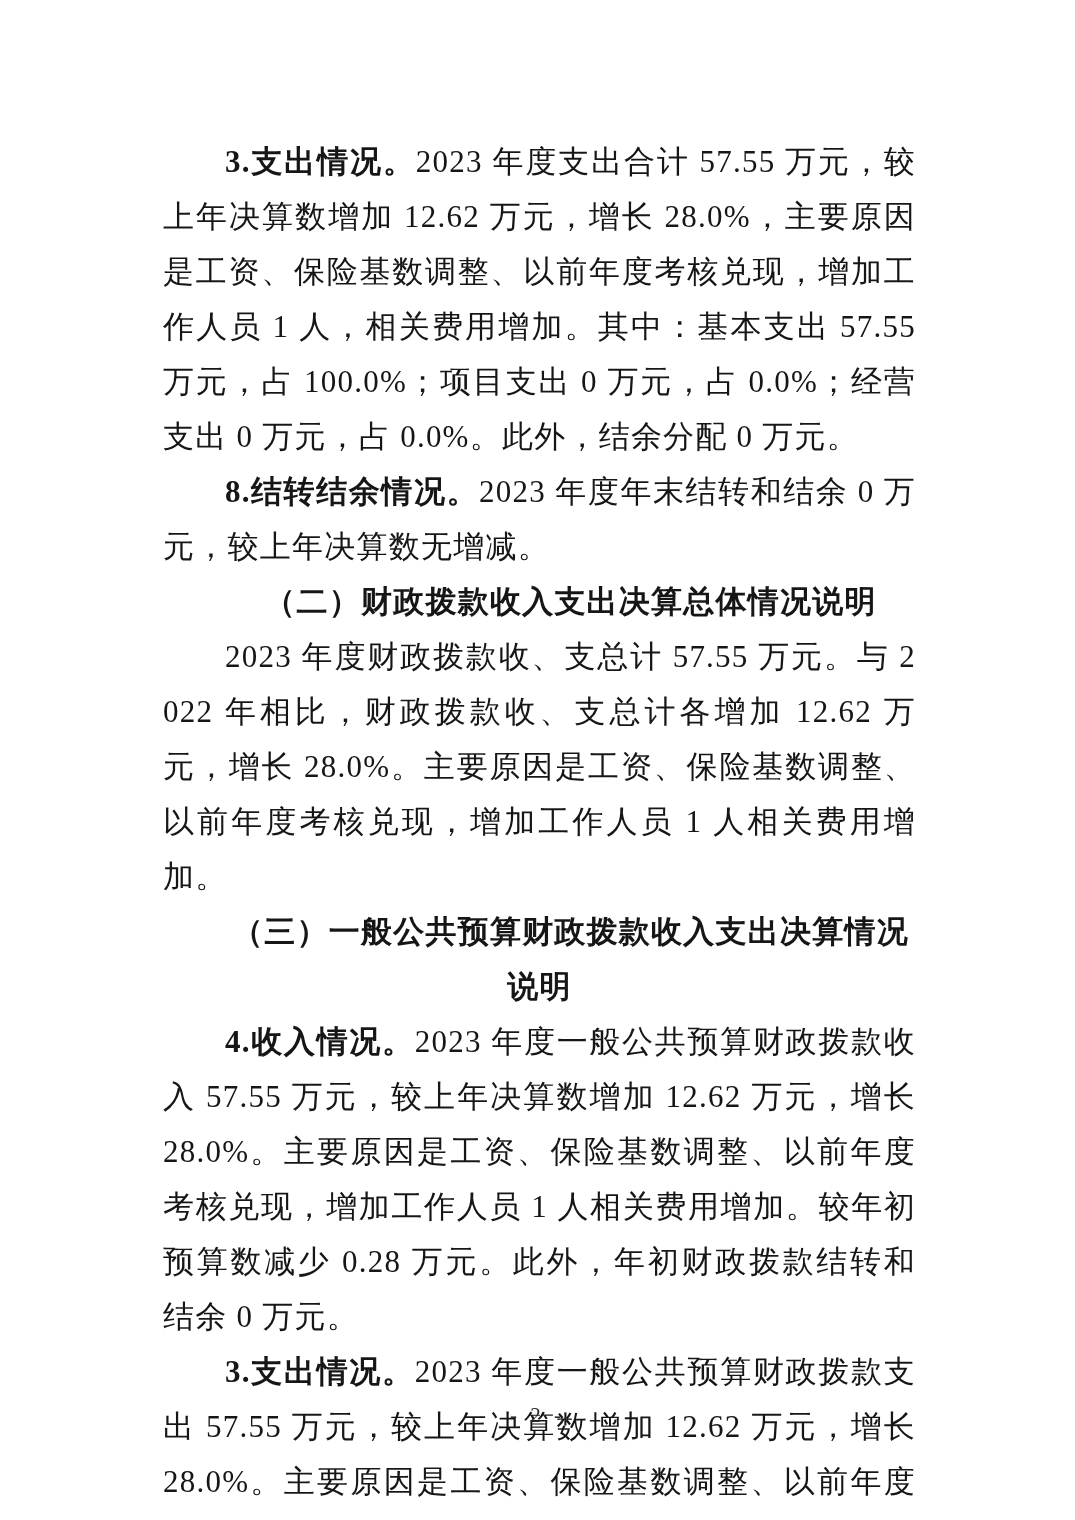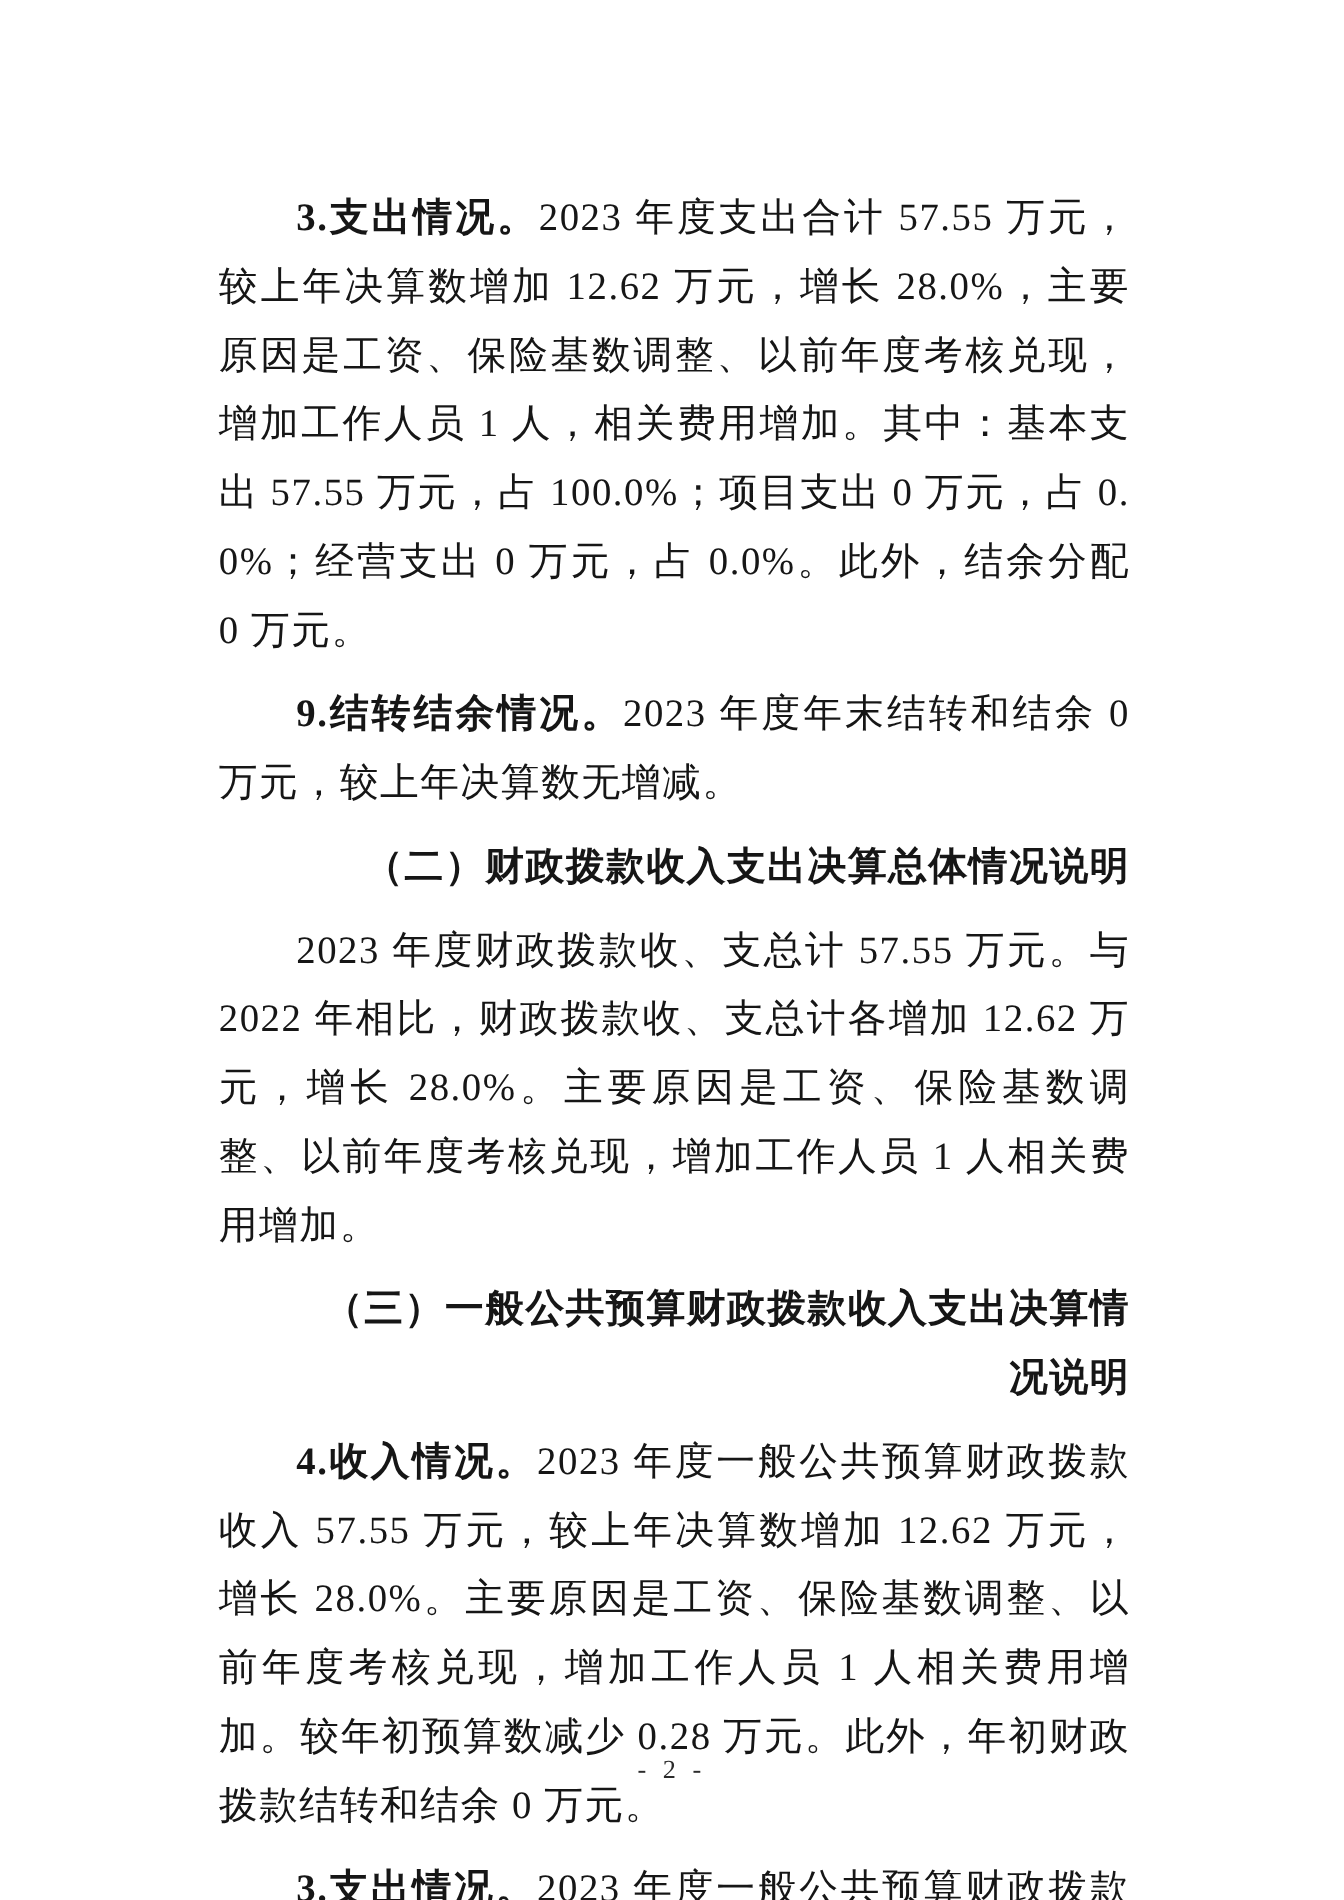--- a/index.html
+++ b/index.html
@@ -21,33 +21,33 @@
     height: 1520px;
     background: #ffffff;
   }
   .content {
     position: absolute;
     left: 163px;
     top: 134px;
     width: 753px;
   }
   p.doc-par {
-    margin: 12px;
+    margin: 0;
     padding: 0;
     font-size: 31px;
     line-height: 55px;
     color: #161616;
     text-align: justify;
     text-justify: inter-character;
     text-indent: 2em;
     letter-spacing: 0.04em;
     word-break: break-all;
   }
   p.doc-par.heading {
-    text-align: right;
+    text-align: center;
   }
   .seg-bold {
     font-weight: 700;
   }
   .seg-regular {
     font-weight: 400;
   }
   .footer {
     position: absolute;
     left: 0;
@@ -59,21 +59,21 @@
     color: #2b2b2b;
     letter-spacing: 4px;
   }
 </style>
 </head>
 <body>
 
 <div class="page">
   <div class="content" id="content">
       <p class="doc-par"><span class="seg-bold">3.支出情况。</span><span class="seg-regular">2023 年度支出合计 57.55 万元，较上年决算数增加 12.62 万元，增长 28.0%，主要原因是工资、保险基数调整、以前年度考核兑现，增加工作人员 1 人，相关费用增加。其中：基本支出 57.55 万元，占 100.0%；项目支出 0 万元，占 0.0%；经营支出 0 万元，占 0.0%。此外，结余分配 0 万元。</span></p>
-      <p class="doc-par"><span class="seg-bold">9.结转结余情况。</span><span class="seg-regular">2023 年度年末结转和结余 0 万元，较上年决算数无增减。</span></p>
+      <p class="doc-par"><span class="seg-bold">8.结转结余情况。</span><span class="seg-regular">2023 年度年末结转和结余 0 万元，较上年决算数无增减。</span></p>
       <p class="doc-par heading"><span class="seg-bold">（二）财政拨款收入支出决算总体情况说明</span></p>
       <p class="doc-par"><span class="seg-regular">2023 年度财政拨款收、支总计 57.55 万元。与 2022 年相比，财政拨款收、支总计各增加 12.62 万元，增长 28.0%。主要原因是工资、保险基数调整、以前年度考核兑现，增加工作人员 1 人相关费用增加。</span></p>
       <p class="doc-par heading"><span class="seg-bold">（三）一般公共预算财政拨款收入支出决算情况说明</span></p>
       <p class="doc-par"><span class="seg-bold">4.收入情况。</span><span class="seg-regular">2023 年度一般公共预算财政拨款收入 57.55 万元，较上年决算数增加 12.62 万元，增长 28.0%。主要原因是工资、保险基数调整、以前年度考核兑现，增加工作人员 1 人相关费用增加。较年初预算数减少 0.28 万元。此外，年初财政拨款结转和结余 0 万元。</span></p>
       <p class="doc-par"><span class="seg-bold">3.支出情况。</span><span class="seg-regular">2023 年度一般公共预算财政拨款支出 57.55 万元，较上年决算数增加 12.62 万元，增长 28.0%。主要原因是工资、保险基数调整、以前年度考核兑现，增加工作人员 1 人相关费用增加。较年初预算数减少 0.28 万元。</span></p>
     </div>
   <div class="footer">- 2 -</div>
 </div>
 
 </body></html>

